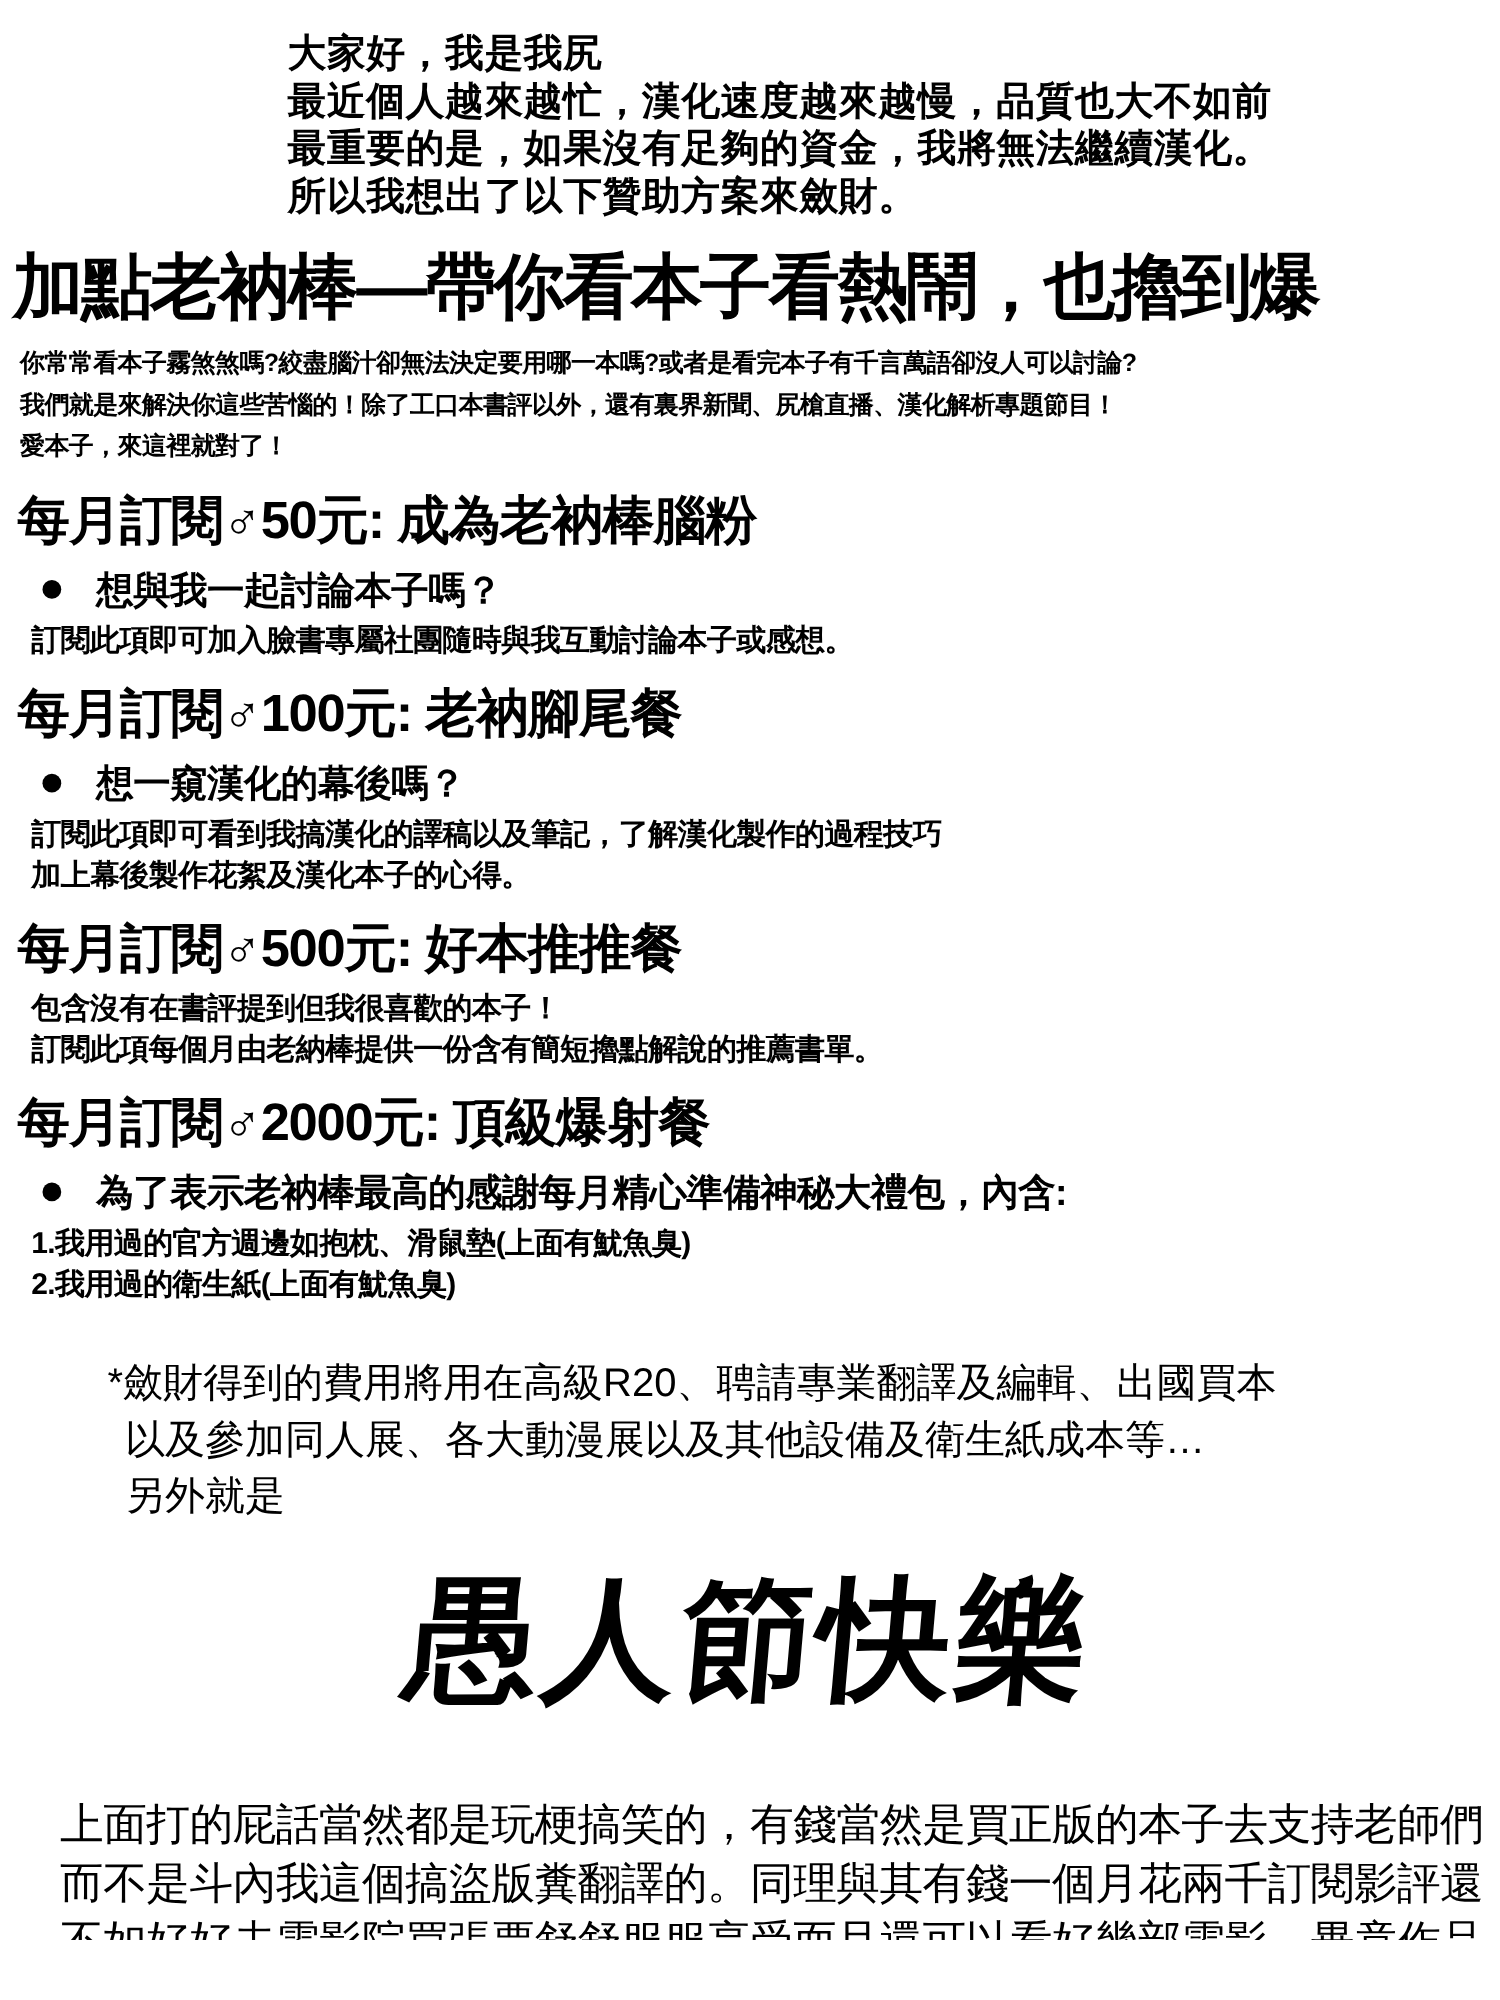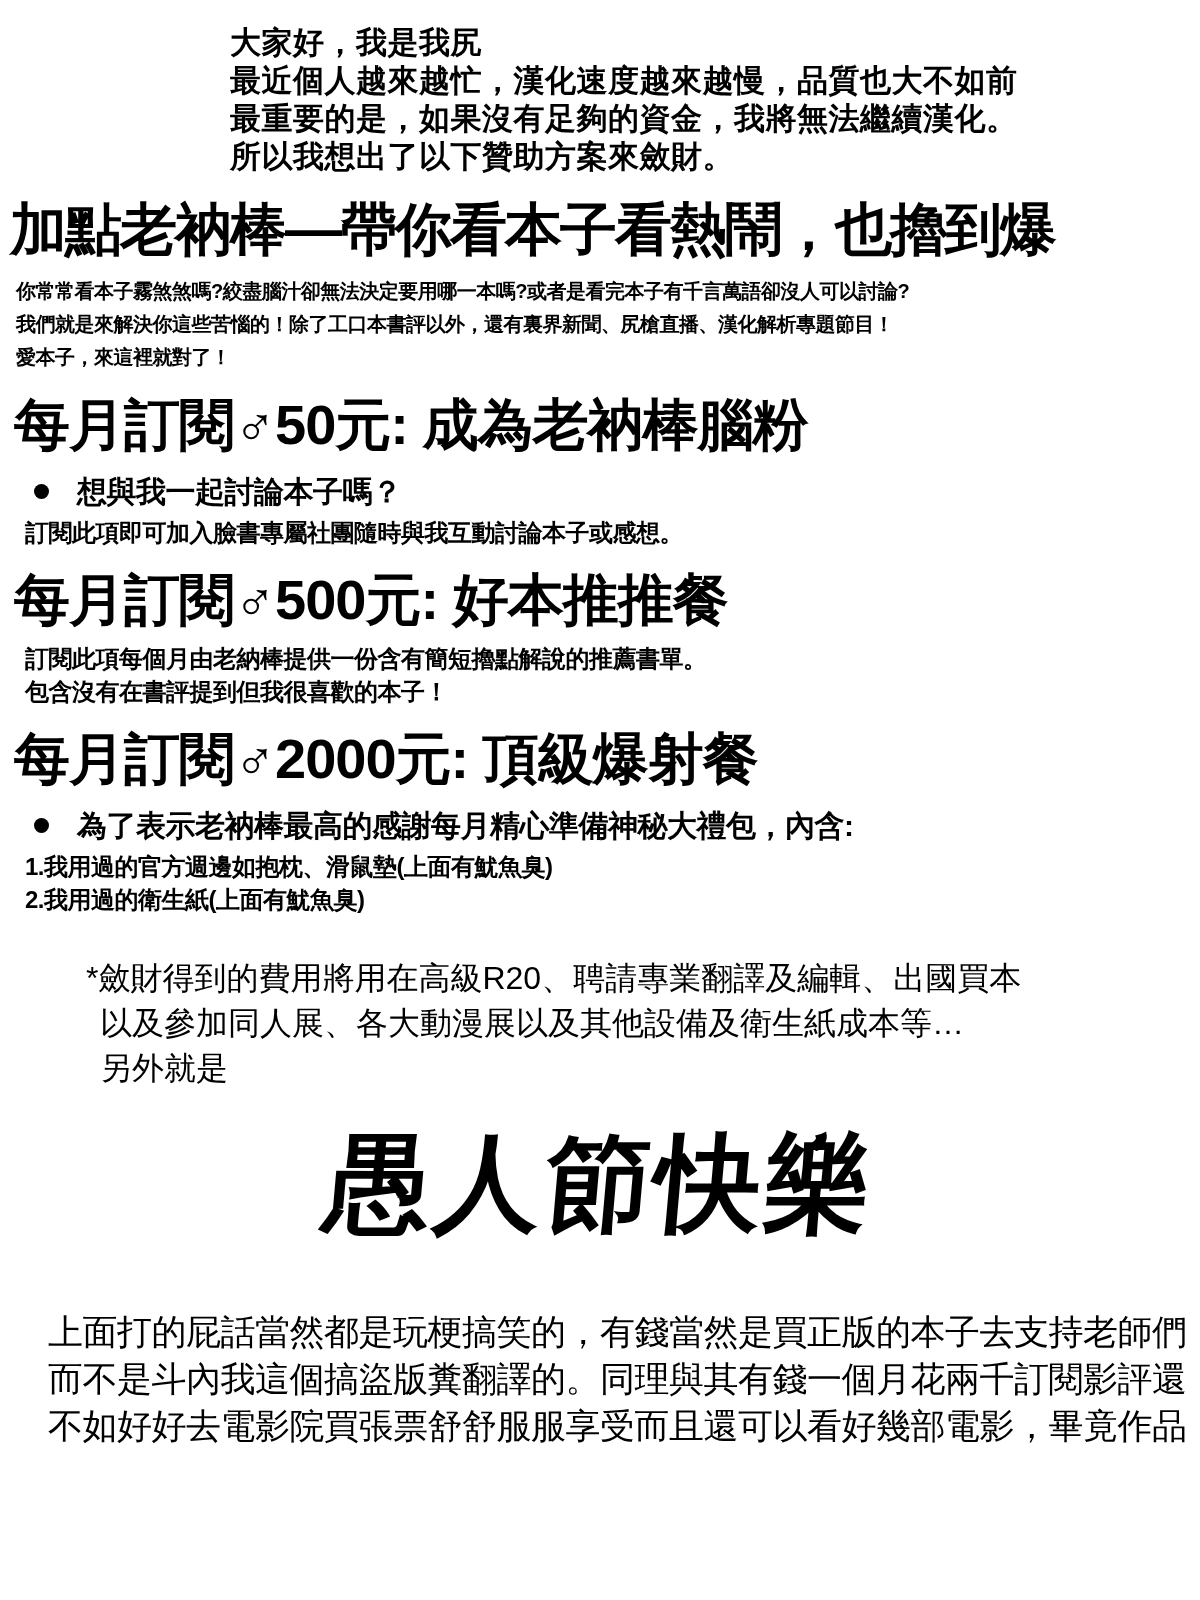--- a/index.html
+++ b/index.html
@@ -32,21 +32,21 @@
   }
   .lead {
     margin: 6px 0 0 16px;
     font-size: 20px;
     font-weight: 700;
     line-height: 33px;
     letter-spacing: -0.5px;
   }
   .tier-heading {
     margin: 14px 0 2px 14px;
-    font-size: 56px;
+    font-size: 42px;
     font-weight: 900;
     letter-spacing: -1px;
     white-space: nowrap;
   }
   .bullet-row {
     display: flex;
     align-items: flex-start;
     margin: 8px 0 0 34px;
     gap: 28px;
   }
@@ -117,26 +117,37 @@
     <div class="tier-heading">每月訂閱♂50元: 成為老衲棒腦粉</div>
     <div class="bullet-row">
       <span class="dot"></span>
       <span class="bullet-text">想與我一起討論本子嗎？</span>
     </div>
     <div class="desc">
       <div>訂閱此項即可加入臉書專屬社團隨時與我互動討論本子或感想。</div>
     </div>
   </div>
 
+  <div class="tier">
+    <div class="tier-heading">每月訂閱♂100元: 老衲腳尾餐</div>
+    <div class="bullet-row">
+      <span class="dot"></span>
+      <span class="bullet-text">想一窺漢化的幕後嗎？</span>
+    </div>
+    <div class="desc">
+      <div>訂閱此項即可看到我搞漢化的譯稿以及筆記，了解漢化製作的過程技巧</div>
+      <div>加上幕後製作花絮及漢化本子的心得。</div>
+    </div>
+  </div>
 
   <div class="tier">
     <div class="tier-heading">每月訂閱♂500元: 好本推推餐</div>
     <div class="desc">
+      <div>包含沒有在書評提到但我很喜歡的本子！</div>
       <div>訂閱此項每個月由老納棒提供一份含有簡短擼點解說的推薦書單。</div>
-      <div>包含沒有在書評提到但我很喜歡的本子！</div>
     </div>
   </div>
 
   <div class="tier">
     <div class="tier-heading">每月訂閱♂2000元: 頂級爆射餐</div>
     <div class="bullet-row">
       <span class="dot"></span>
       <span class="bullet-text">為了表示老衲棒最高的感謝每月精心準備神秘大禮包，內含:</span>
     </div>
     <div class="desc">

